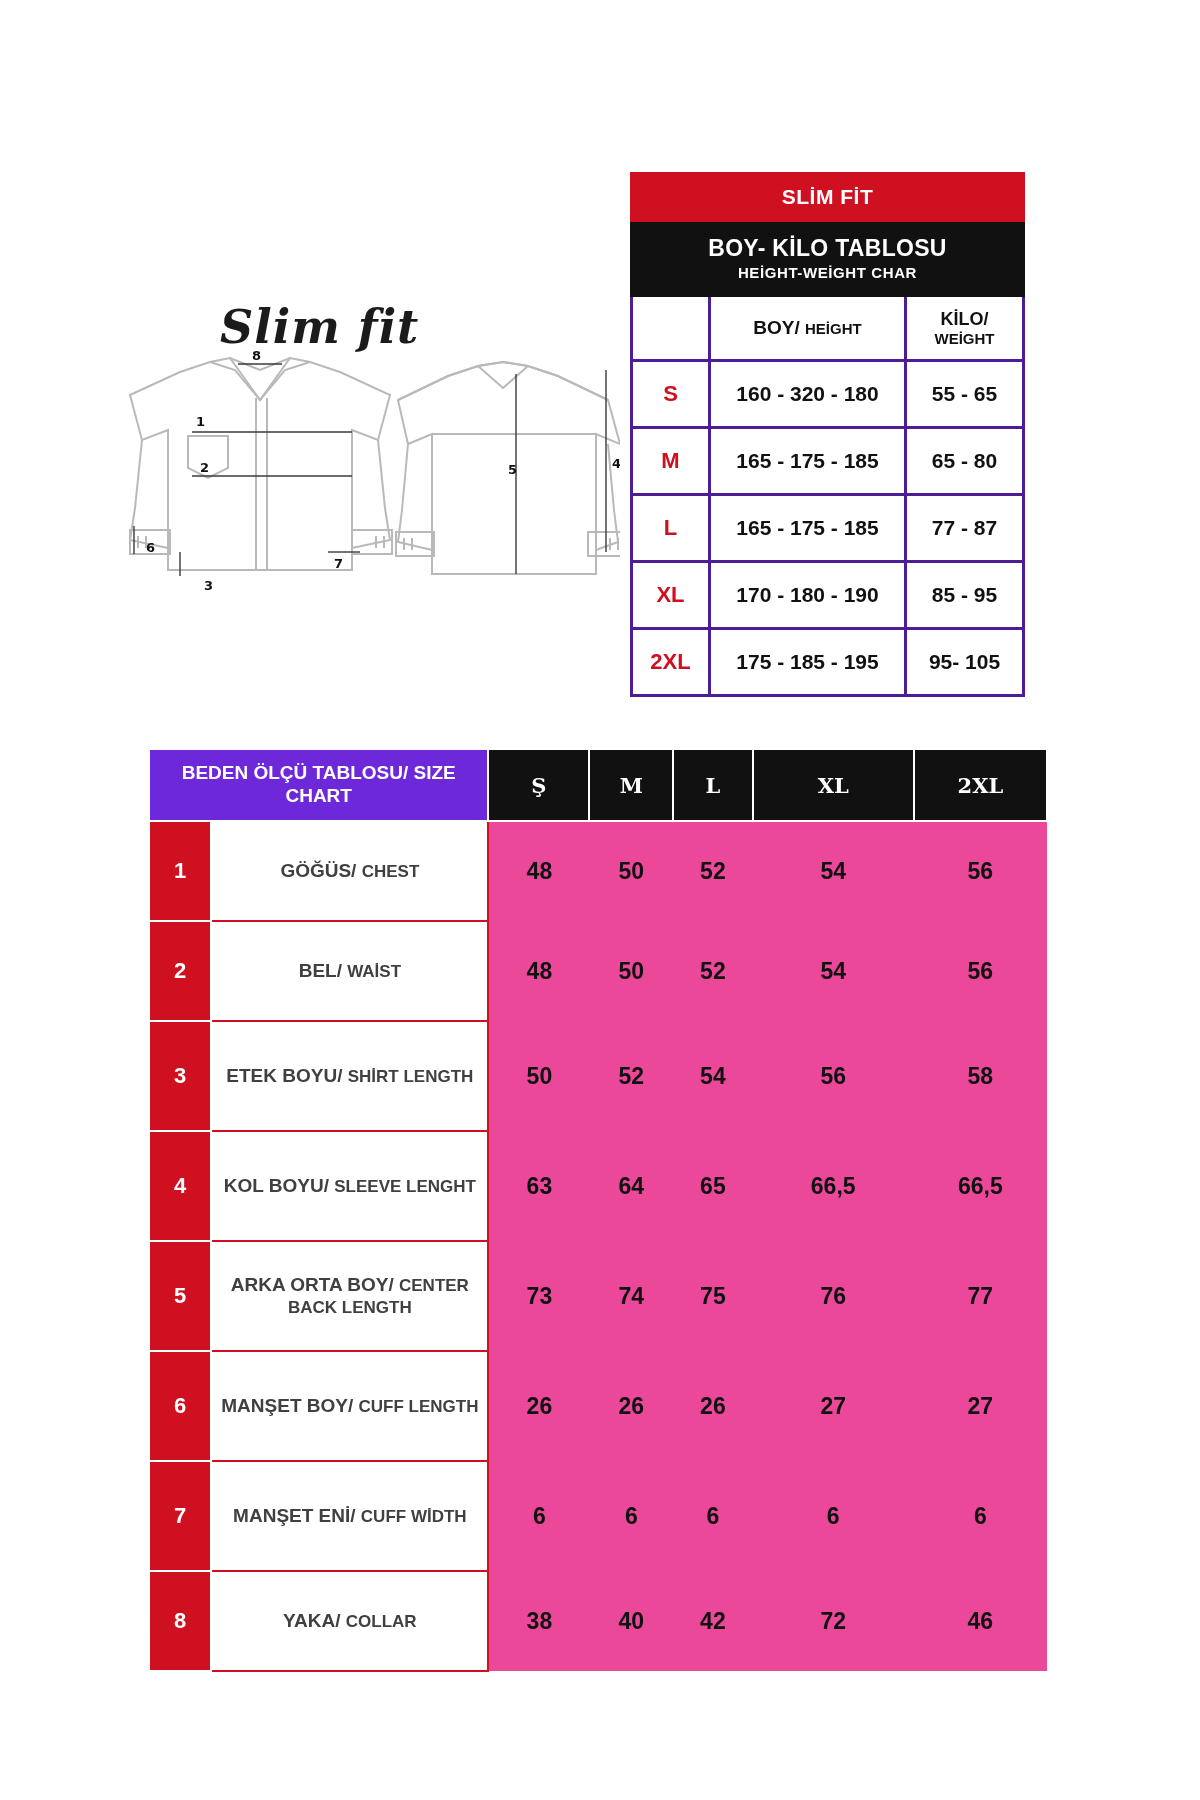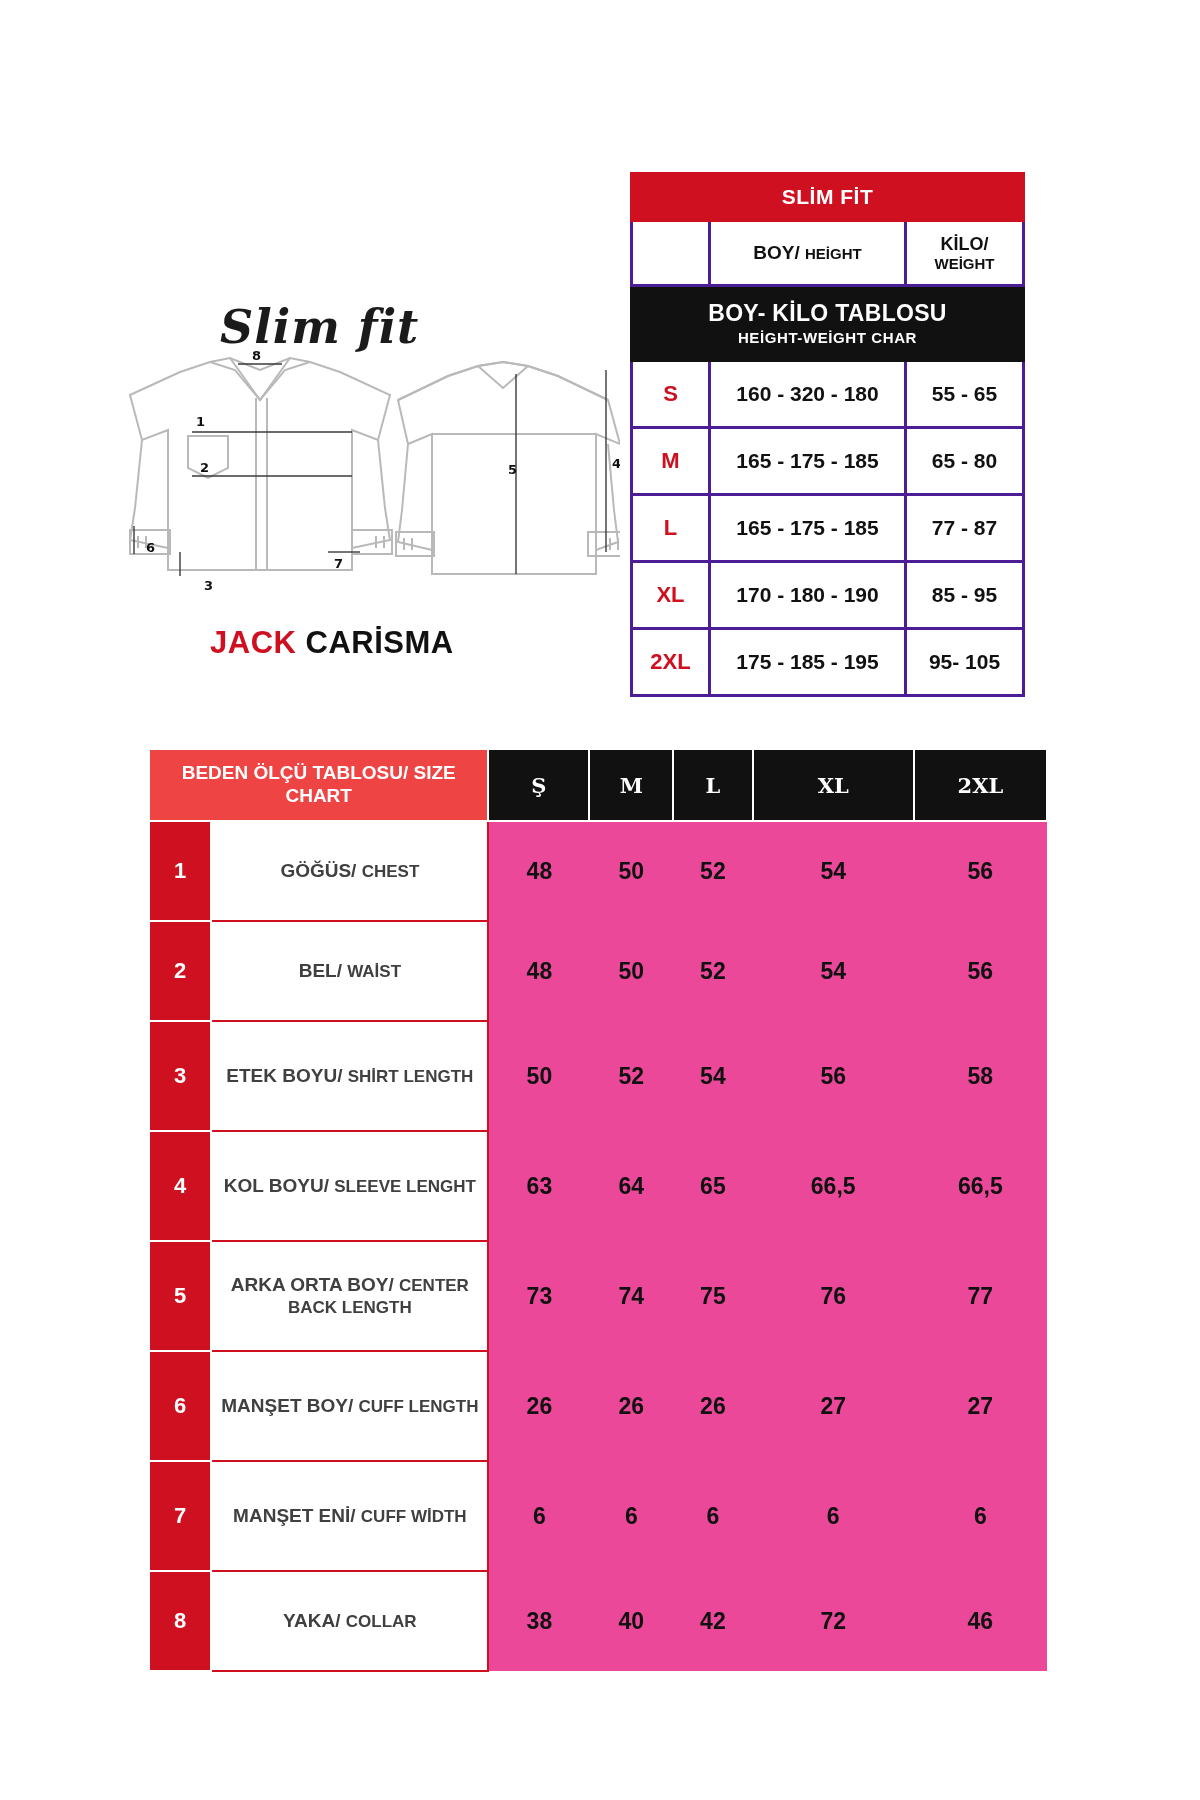--- a/index.html
+++ b/index.html
@@ -129,21 +129,21 @@
     border-collapse: collapse;
     table-layout: fixed;
   }
   #size-table td {
     border: 2px solid #ffffff;
     padding: 0;
     text-align: center;
     vertical-align: middle;
   }
   .st-head-black {
-    background: #ef4444;
+    background: #6d28d9;
     color: #ffffff;
     font-size: 19px;
     font-weight: 700;
     height: 70px;
     padding: 0 10px !important;
     line-height: 1.2;
   }
   .st-head-size {
     background: #111111;
     color: #ffffff;
@@ -250,50 +250,47 @@
       <text x="140" y="132">2</text>
       <text x="144" y="250">3</text>
       <text x="552" y="128">4</text>
       <text x="448" y="134">5</text>
       <text x="86" y="212">6</text>
       <text x="274" y="228">7</text>
       <text x="192" y="20">8</text>
     </g>
   </svg>
 
-  <div id="brand-name">
-    <span class="jack">JACK</span><span>&nbsp;</span><span class="carisma">CARİSMA</span>
-  </div>
 </div>
 
 <table id="hw-table">
   <colgroup>
     <col style="width:78px">
       <col style="width:196px">
       <col style="width:118px">
   </colgroup>
   <tbody>
     <tr>
       <td class="hw-title-red" colspan="3">SLİM FİT</td>
     </tr>
     <tr>
+      <td class="hw-title-black" colspan="3">
+        <div class="line1">BOY- KİLO TABLOSU</div>
+        <div class="line2">HEİGHT-WEİGHT CHAR</div>
+      </td>
+    </tr>
+    <tr>
       <td class="hw-head-cell"></td>
       <td class="hw-head-cell hw-col-height">
         <span>BOY/</span>
         <span class="small">HEİGHT</span>
       </td>
       <td class="hw-head-cell hw-col-weight">
         <span class="stack-top">KİLO/</span>
         <span class="stack-bot">WEİGHT</span>
-      </td>
-    </tr>
-    <tr>
-      <td class="hw-title-black" colspan="3">
-        <div class="line1">BOY- KİLO TABLOSU</div>
-        <div class="line2">HEİGHT-WEİGHT CHAR</div>
       </td>
     </tr>
 
     <tr class="hw-row">
       <td class="hw-size">S</td>
       <td class="hw-val">160 - 320 - 180</td>
       <td class="hw-val">55 - 65</td>
     </tr>
     <tr class="hw-row">
       <td class="hw-size">M</td>

